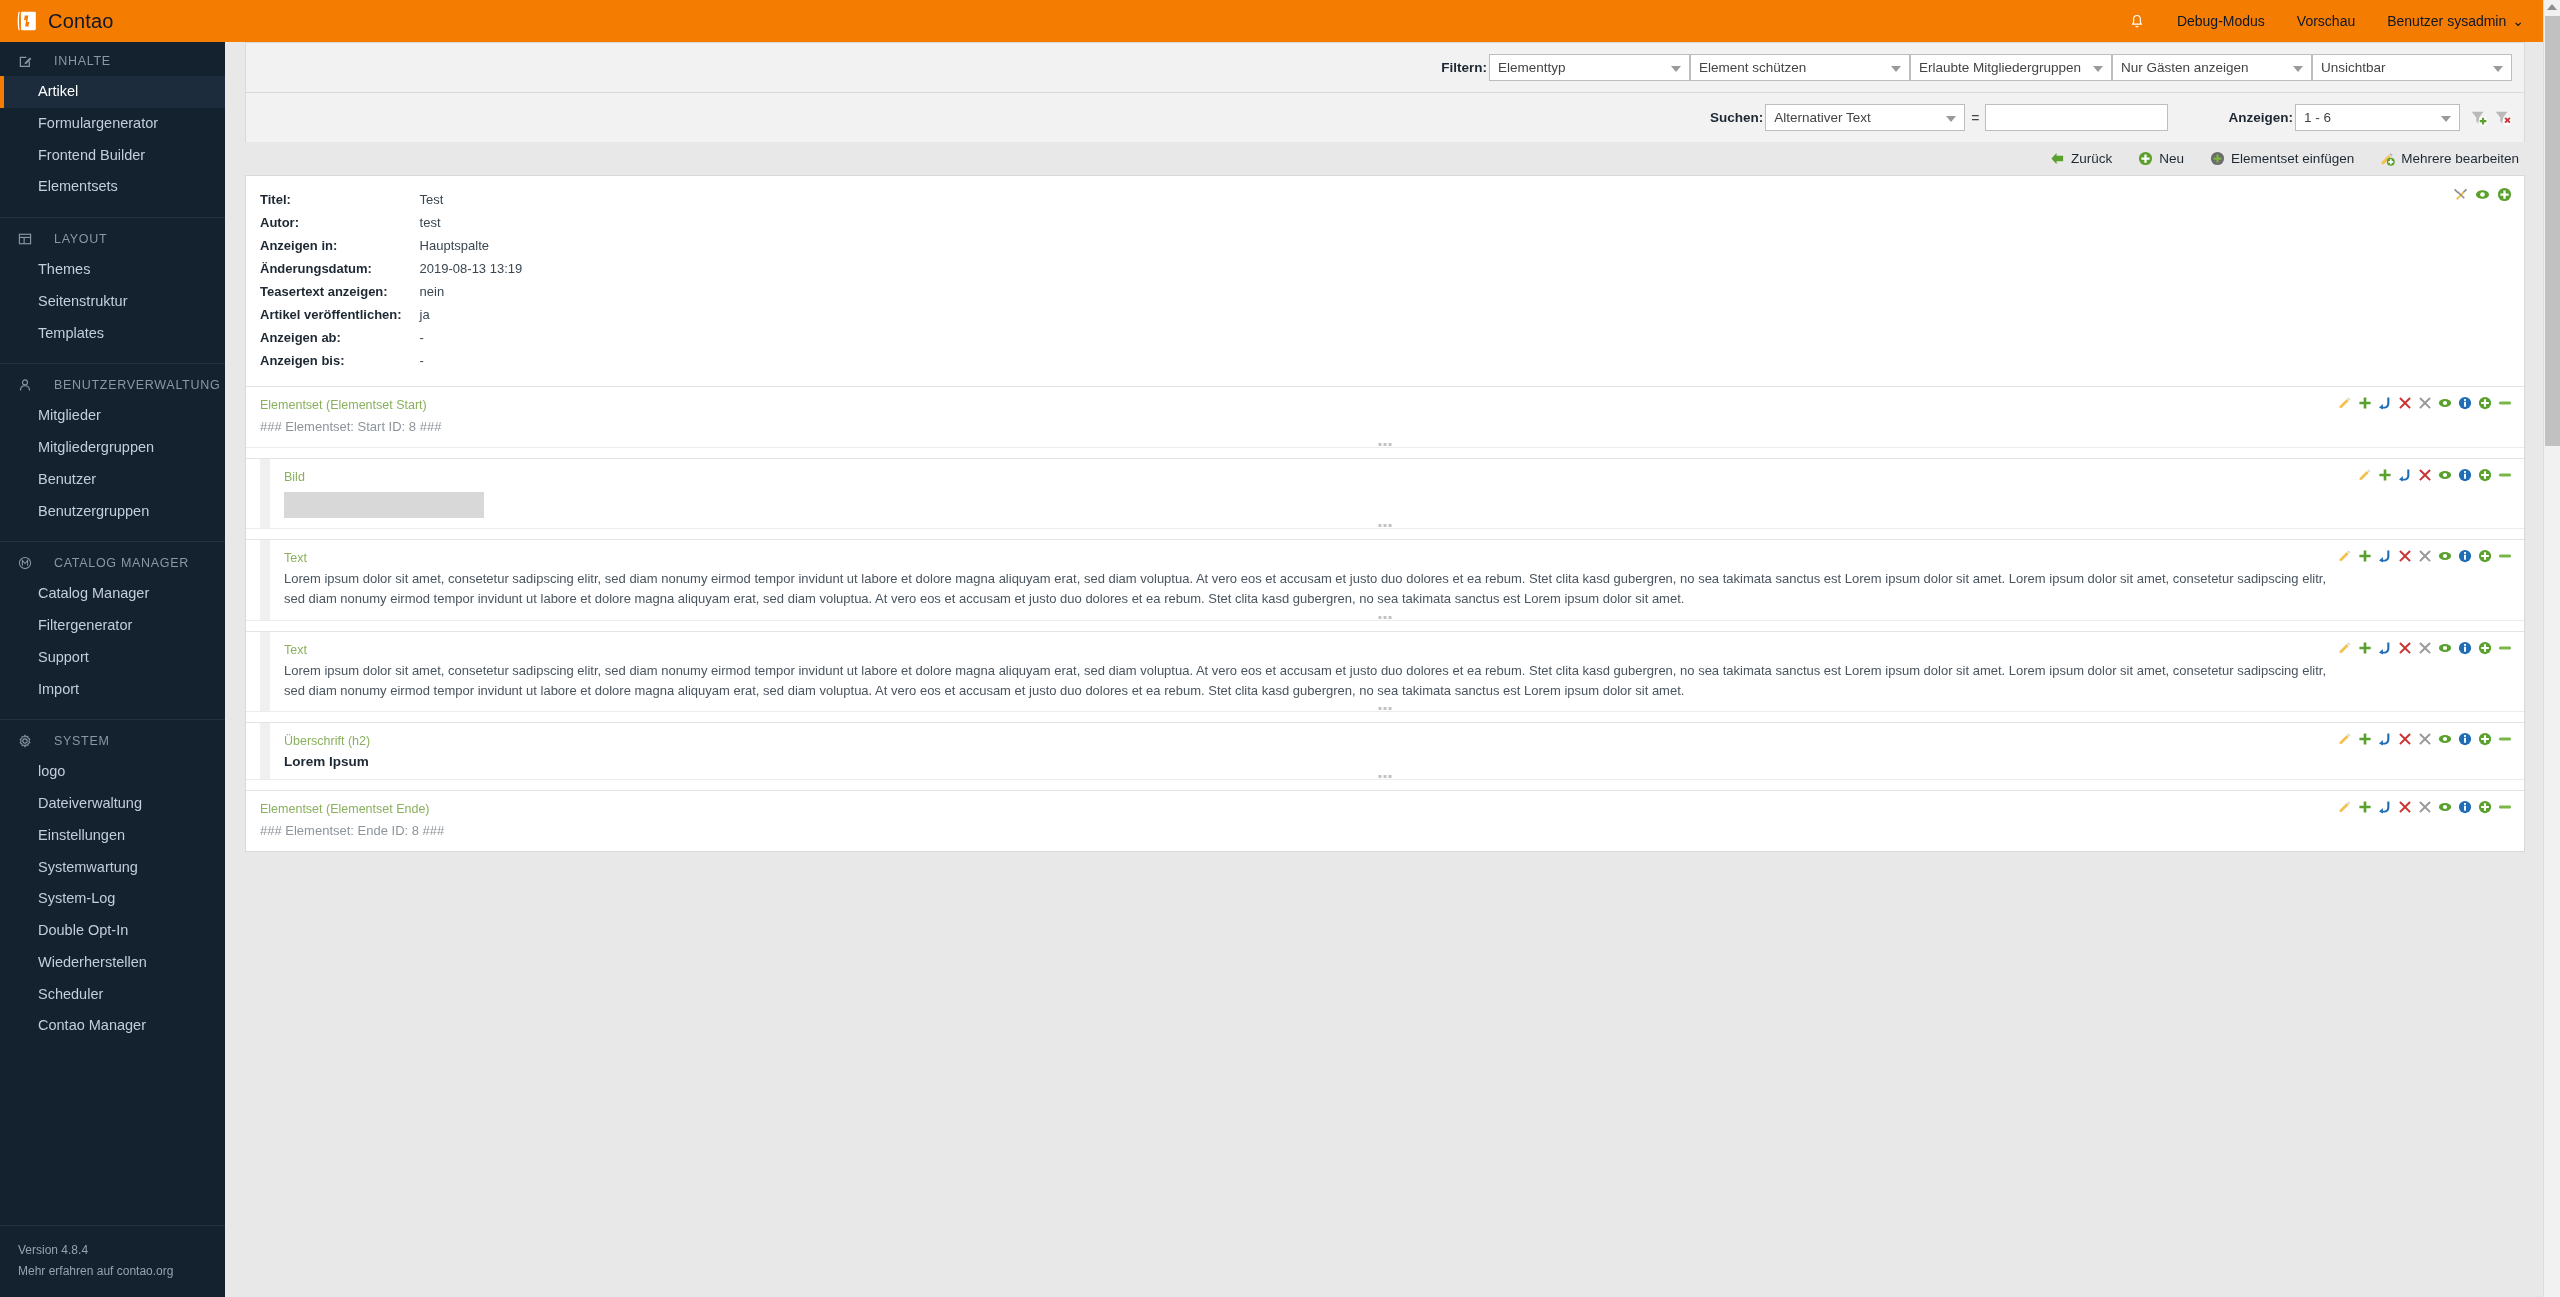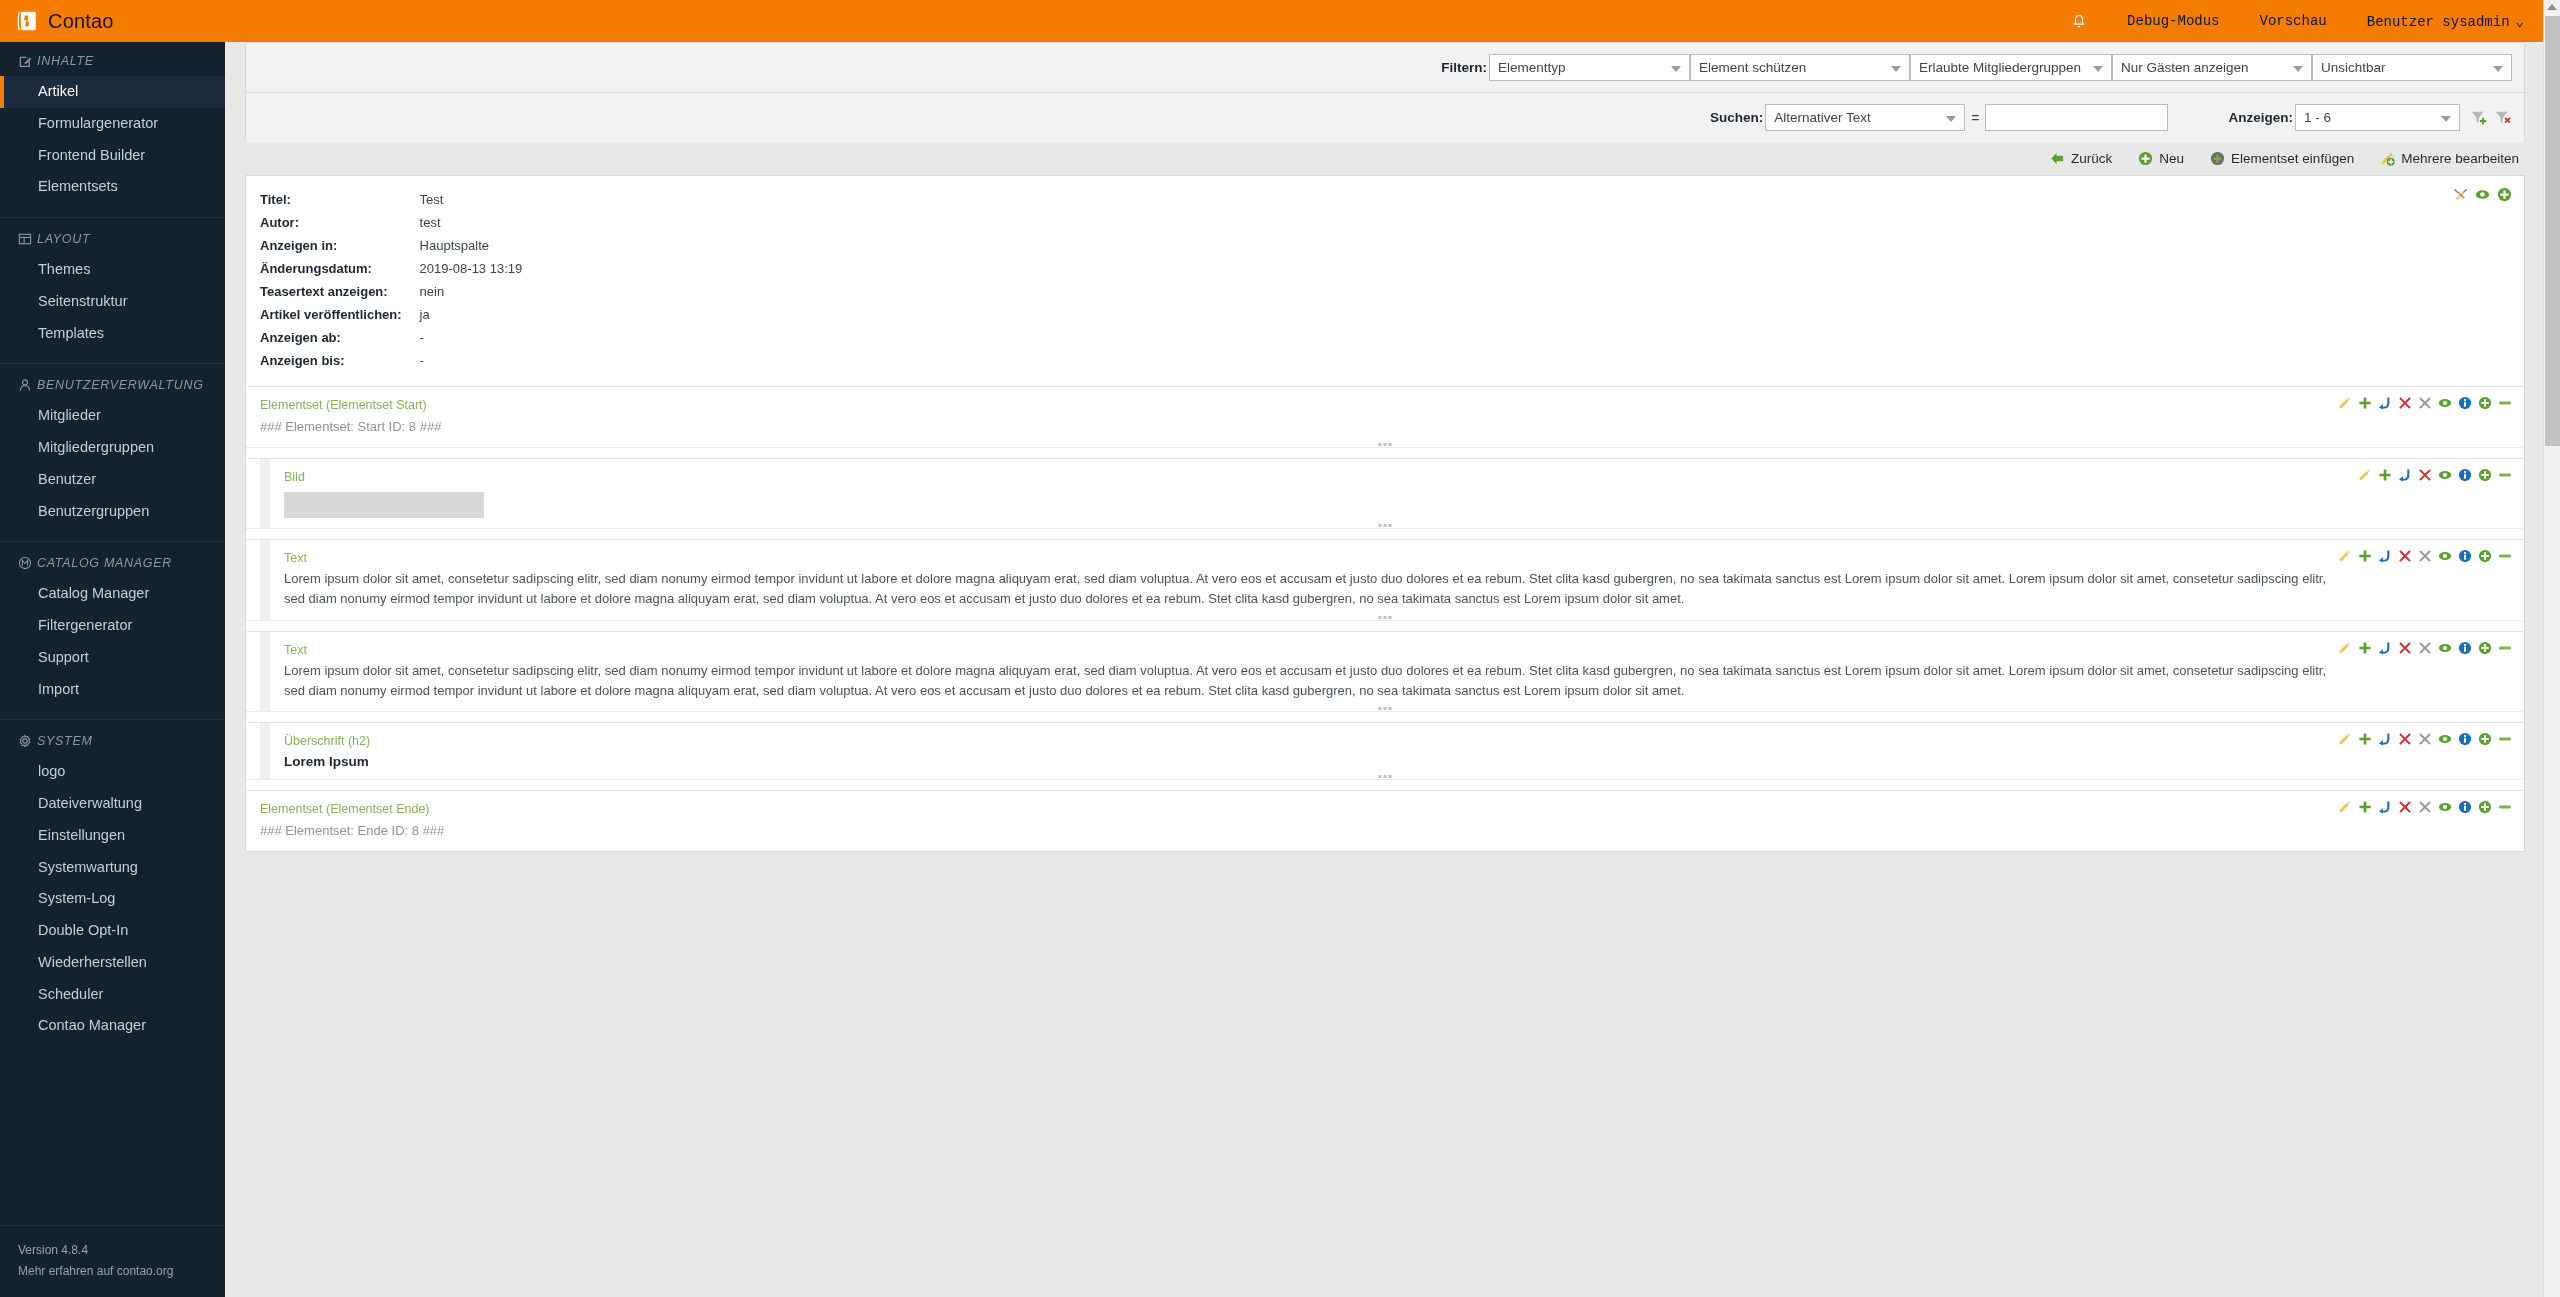--- a/index.html
+++ b/index.html
@@ -13,21 +13,21 @@
 
   
   .topbar {
     height: 42px; background: #f47c00; color: #0f172a;
     display: flex; align-items: center; flex: 0 0 42px;
     position: relative;
   }
   .brand { display: flex; align-items: center; gap: 10px; padding-left: 16px; width: 225px; }
   .brand-logo { width: 22px; height: 22px; display: block; }
   .brand-name { font-size: 20px; letter-spacing: .2px; }
-  .topnav { margin-left: auto; display: flex; align-items: center; gap: 40px; padding-right: 36px; font-size: 14px; font-family: Liberation Mono, monospace; }
+  .topnav { margin-left: auto; display: flex; align-items: center; gap: 32px; padding-right: 36px; font-size: 14px; }
   .topnav .item { cursor: pointer; white-space: nowrap; }
   .bell { width: 16px; height: 17px; display: block; }
   .caret-down { display:inline-block; margin-left: 6px; }
 
   
   .page-scrollbar {
     position: absolute; top: 0; right: 0; width: 17px; height: 1297px;
     background: #f1f1f1; border-left: 1px solid #dcdcdc; z-index: 50;
   }
   .page-scrollbar .arrow-up {
@@ -43,23 +43,23 @@
 
   
   .sidebar {
     width: 225px; flex: 0 0 225px; background: #14212e; color: #c8d1d9;
     position: relative; display: flex; flex-direction: column;
   }
   .nav-scroll { flex: 1 1 auto; padding-top: 10px; }
   .nav-group { padding: 0 0 4px 0; }
   .nav-group + .nav-group { border-top: 1px solid #223040; margin-top: 10px; padding-top: 12px; }
   .group-head {
-    display: flex; align-items: center; gap: 5px;
+    display: flex; align-items: center; gap: 22px;
     padding: 2px 0 8px 18px; font-size: 12.5px; letter-spacing: .7px;
-    color: #8b97a3; text-transform: uppercase; font-style: italic;
+    color: #8b97a3; text-transform: uppercase;
   }
   .group-head svg { width: 14px; height: 14px; display:block; flex: 0 0 14px; }
   .nav-item {
     display: block; padding: 5px 0 5px 38px; font-size: 14.5px;
     color: #c3cedb; cursor: pointer; position: relative; line-height: 1.5;
   }
   .nav-item.active { background: #1c2c3c; color: #ffffff; }
   .nav-item.active::before {
     content: ""; position: absolute; left: 0; top: 0; bottom: 0; width: 4px; background: #f47c00;
   }

